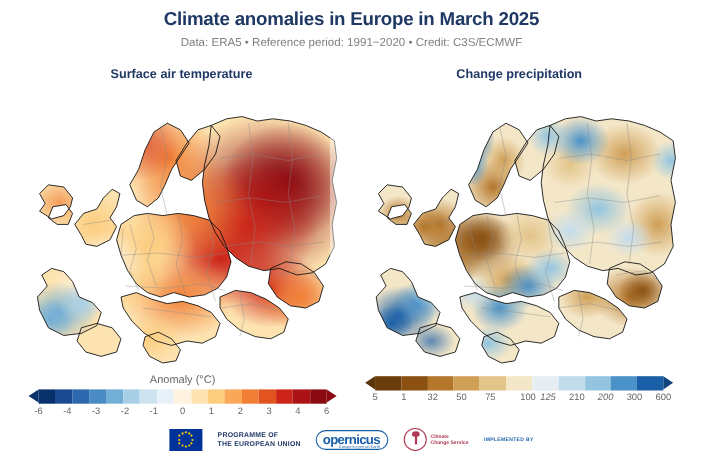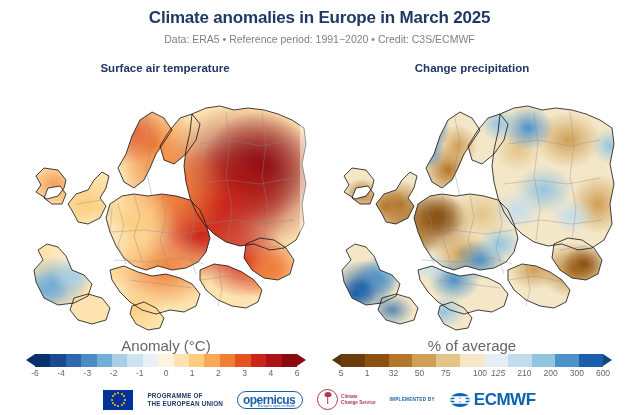--- a/index.html
+++ b/index.html
@@ -26,21 +26,21 @@
   .map-wrap{position:absolute;top:84px;width:300px;height:250px;}
   #map-temp{left:14px;}
   #map-prec{left:322px;}
   .map-svg{display:block;width:300px;height:250px;}
 
   
   .cbar-block{position:absolute;top:340px;height:38px;}
   #cbar-temp{left:16px;width:300px;}
   #cbar-prec{left:322px;width:300px;}
   .cbar-label{
-    width:100%;text-align:center;font-size:15px;color:#666;
+    width:100%;text-align:center;font-size:10px;color:#666;
     height:12px;line-height:12px;
   }
   .cbar-row{position:relative;height:13px;margin-top:2px;}
   .cbar-strip{position:absolute;top:0;height:13px;display:flex;}
   .cbar-strip i{display:block;height:13px;flex:1 0 auto;}
   .cap{position:absolute;top:0;width:0;height:0;
        border-top:6.5px solid transparent;border-bottom:6.5px solid transparent;}
   .ticks{position:relative;height:11px;margin-top:1px;}
   .ticks span{
     position:absolute;font-size:8.5px;color:#666;
@@ -379,21 +379,20 @@
       <span style="left: 150px;">0</span>
       <span style="left: 176.2px;">1</span>
       <span style="left: 202.4px;">2</span>
       <span style="left: 228.6px;">3</span>
       <span style="left: 254.8px;">4</span>
       <span style="left: 281px;">6</span>
     </div>
 </div>
 
 <div class="cbar-block" id="cbar-prec">
-  <div class="cbar-label">% of average</div>
   <div class="cbar-row">
     <div class="cap" id="capP-lo" style="left: 10px; border-right: 9px solid rgb(90, 51, 9);"></div>
     <div class="cbar-strip" id="stripP" style="left: 19px; width: 262px;">
         <i style="background: rgb(107, 61, 12);"></i>
         <i style="background: rgb(138, 81, 19);"></i>
         <i style="background: rgb(180, 118, 42);"></i>
         <i style="background: rgb(207, 159, 86);"></i>
         <i style="background: rgb(227, 196, 137);"></i>
         <i style="background: rgb(244, 231, 200);"></i>
         <i style="background: rgb(230, 238, 244);"></i>
@@ -406,21 +405,21 @@
   </div>
   <div class="ticks" id="ticksP">
       <span style="left: 19px;">5</span>
       <span style="left: 45.2px;">1</span>
       <span style="left: 71.4px;">32</span>
       <span style="left: 97.6px;">50</span>
       <span style="left: 123.8px;">75</span>
       <span style="left: 158px;">100</span>
       <span style="left: 176.2px; font-style: italic;">125</span>
       <span style="left: 202.4px;">210</span>
-      <span style="left: 228.6px;">200</span>
+      <span style="left: 228.6px; font-style: italic;">200</span>
       <span style="left: 254.8px;">300</span>
       <span style="left: 281px;">600</span>
     </div>
 </div>
 
 <div class="footer">
   <div class="logo-row">
     <div class="eu-flag" id="euflag">
         <span class="star" style="left: 14px; top: 2.8px;"></span>
         <span class="star" style="left: 17.1px; top: 3.63064px;"></span>
@@ -444,25 +443,14 @@
       <span class="cop-sub">Europe's eyes on Earth</span>
     </div>
     <div class="c3s-logo">
       <span class="c3s-mark"></span>
       <span class="c3s-text">
         <div>Climate</div>
         <div>Change Service</div>
       </span>
     </div>
     <span class="impl-text">IMPLEMENTED BY</span>
-    <div class="ecmwf-logo">
-      <span class="ecmwf-mark">
-        <svg viewBox="0 0 22 16" width="22" height="16">
-          <ellipse cx="11" cy="8" rx="10" ry="7" fill="#0a62b0"></ellipse>
-          <path d="M 1,5 H 21 M 1,8 H 21 M 1,11 H 21" stroke="#ffffff" stroke-width="1.4"></path>
-          <circle cx="8" cy="8" r="3" fill="#ffffff"></circle>
-          <circle cx="14" cy="8" r="3" fill="#ffffff"></circle>
-        </svg>
-      </span>
-      <span class="ecmwf-word">ECMWF</span>
-    </div>
   </div>
 </div>
 
 </body></html>

